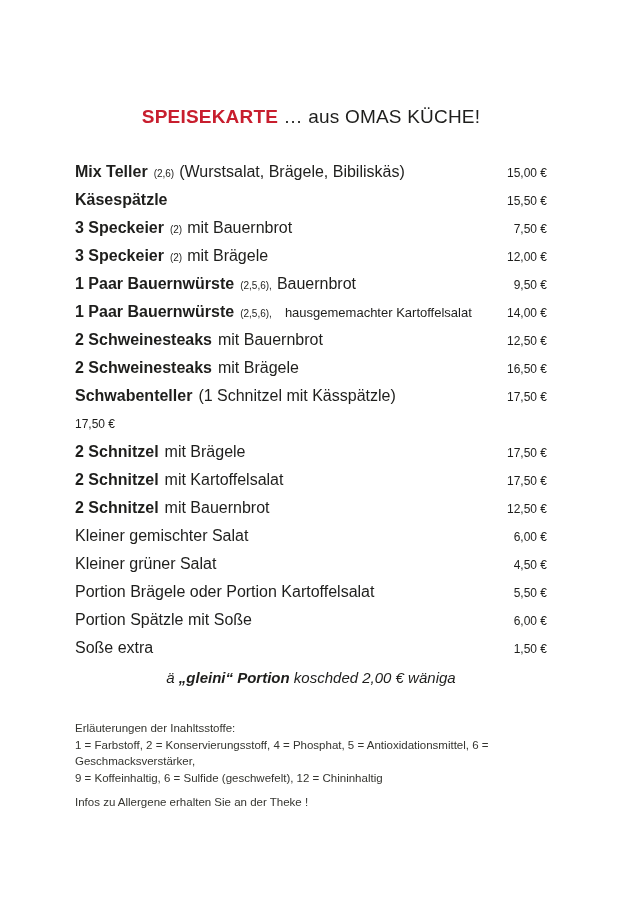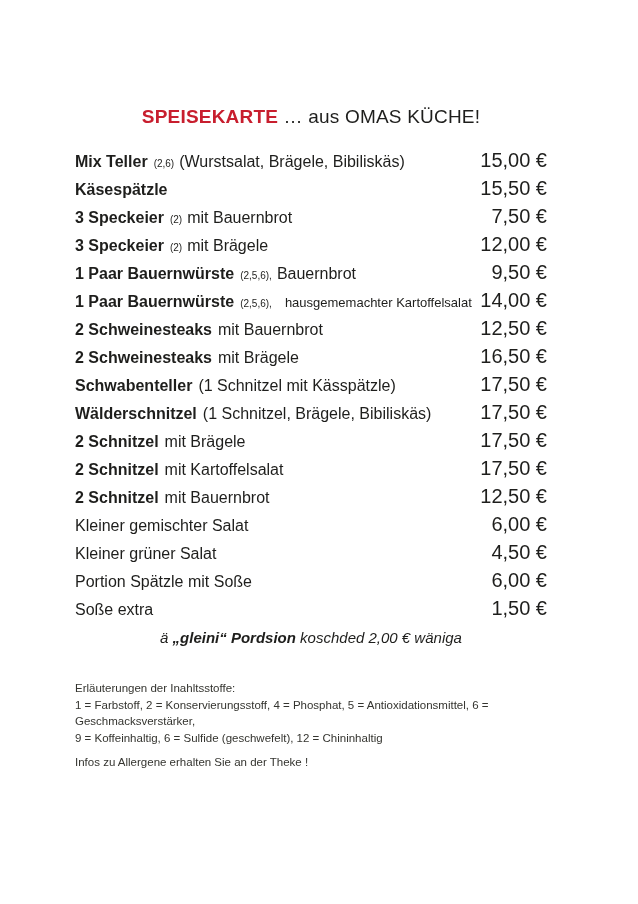--- a/index.html
+++ b/index.html
@@ -18,37 +18,37 @@
   .title {
     text-align: center;
     font-size: 19px;
     font-weight: 400;
     letter-spacing: 0.2px;
     line-height: 26px;
     white-space: nowrap;
   }
   .title-red { color: #c81e2e; font-weight: 700; }
   .title-rest { color: #1e1e1c; }
-  .menu { margin-top: 16px; }
+  .menu { margin-top: 28px; }
   .row {
     display: flex;
     justify-content: space-between;
     align-items: baseline;
     height: 28px;
     font-size: 16px;
     line-height: 28px;
     white-space: nowrap;
   }
   .left { display: inline; }
   .nm { font-weight: 700; }
   .nm:not(:empty) { margin-right: 6px; }
   .ad { font-size: 10px; }
   .ad:not(:empty) { margin-right: 5px; }
   .ds.small-desc { font-size: 13px; padding-left: 8px; }
-  .pr { font-size: 20px; white-space: nowrap; }
+  .pr { font-size: 12px; white-space: nowrap; }
   .note {
     margin-top: 6px;
     text-align: center;
     font-style: italic;
     font-size: 15px;
     line-height: 20px;
   }
   .note-bold { font-weight: 700; }
   .footnotes {
     margin-top: 32px;
@@ -111,21 +111,20 @@
     <span class="pr">16,50 €</span>
   </div>
 
 
   <div class="row">
     <span class="left"><span class="nm">Schwabenteller</span><span class="ad"></span><span class="ds">(1 Schnitzel mit Kässpätzle)</span></span>
     <span class="pr">17,50 €</span>
   </div>
 
   <div class="row">
-    <span class="left"><span class="nm">Wälderschnitzel</span><span class="ad"></span><span class="ds">(1 Schnitzel, Brägele, Bibiliskäs)</span></span>
     <span class="pr">17,50 €</span>
   </div>
 
   <div class="row">
     <span class="left"><span class="nm">2 Schnitzel</span><span class="ad"></span><span class="ds">mit Brägele</span></span>
     <span class="pr">17,50 €</span>
   </div>
 
   <div class="row">
     <span class="left"><span class="nm">2 Schnitzel</span><span class="ad"></span><span class="ds">mit Kartoffelsalat</span></span>
@@ -140,33 +139,37 @@
   <div class="row">
     <span class="left"><span class="nm"></span><span class="ad"></span><span class="ds">Kleiner gemischter Salat</span></span>
     <span class="pr">6,00 €</span>
   </div>
 
   <div class="row">
     <span class="left"><span class="nm"></span><span class="ad"></span><span class="ds">Kleiner grüner Salat</span></span>
     <span class="pr">4,50 €</span>
   </div>
 
+  <div class="row">
+    <span class="left"><span class="nm"></span><span class="ad"></span><span class="ds">Portion Brägele oder Portion Kartoffelsalat</span></span>
+    <span class="pr">5,50 €</span>
+  </div>
 
   <div class="row">
     <span class="left"><span class="nm"></span><span class="ad"></span><span class="ds">Portion Spätzle mit Soße</span></span>
     <span class="pr">6,00 €</span>
   </div>
 
   <div class="row">
     <span class="left"><span class="nm"></span><span class="ad"></span><span class="ds">Soße extra</span></span>
     <span class="pr">1,50 €</span>
   </div>
 </div>
 
-  <p class="note"><span class="note-prefix">ä </span><span class="note-bold">„gleini“ Pordsion</span><span class="note-rest"> koschded 2,00 € wäniga</span></p>
+  <p class="note"><span class="note-prefix">ä </span><span class="note-bold">„gleini“ Portion</span><span class="note-rest"> koschded 2,00 € wäniga</span></p>
 
   <div class="footnotes">
     <div>Erläuterungen der Inahltsstoffe:</div>
     <div>1 = Farbstoff, 2 = Konservierungsstoff, 4 = Phosphat, 5 = Antioxidationsmittel, 6 = Geschmacksverstärker,</div>
     <div>9 = Koffeinhaltig, 6 = Sulfide (geschwefelt), 12 = Chininhaltig</div>
   </div>
 
   <p class="allergy">Infos zu Allergene erhalten Sie an der Theke !</p>
 
 </div>

